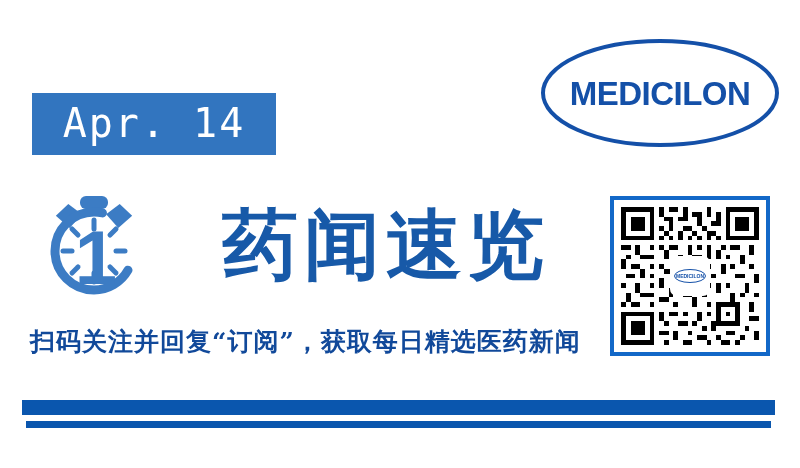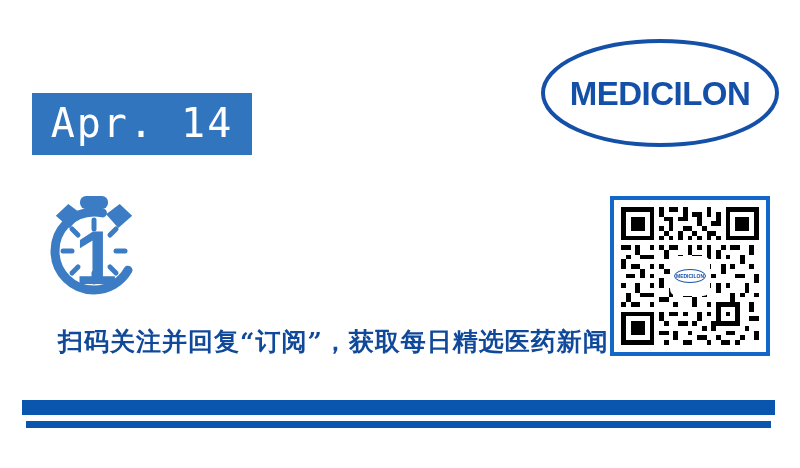--- a/index.html
+++ b/index.html
@@ -14,21 +14,21 @@
     background: #ffffff;
     overflow: hidden;
     font-family: "Liberation Sans", sans-serif;
   }
 
   
   .date-badge {
     position: absolute;
     left: 32px;
     top: 93px;
-    width: 220px;
+    width: 244px;
     height: 62px;
     background: #3275bf;
     display: flex;
     align-items: center;
     justify-content: center;
   }
   .date-badge-text {
     font-family: "DejaVu Sans Mono", "Liberation Mono", monospace;
     font-size: 40px;
     letter-spacing: 2px;
@@ -96,21 +96,20 @@
     position: absolute;
     left: 30px;
     top: 327px;
     font-family: "DejaVu Serif", "Liberation Serif", serif;
     font-weight: bold;
     font-size: 25px;
     color: #11499a;
     letter-spacing: 1px;
     line-height: 1.2;
     white-space: nowrap;
-    margin-left: 28px;
   }
 
   
   .qr-frame {
     position: absolute;
     left: 610px;
     top: 196px;
     width: 160px;
     height: 160px;
     border: 4px solid #1268c8;
@@ -198,20 +197,21 @@
         <line x1="78" y1="85" x2="72" y2="79"></line>
         <line x1="34" y1="85" x2="40" y2="79"></line>
         <line x1="34" y1="41" x2="40" y2="47"></line>
       </g>
 
       <text x="58" y="96" text-anchor="middle" font-family="Liberation Sans, sans-serif" font-weight="bold" font-size="76" fill="#3c7cc4">1</text>
     </svg>
   </div>
 
 
+  <div class="headline-cn">药闻速览</div>
 
   <div class="subtitle-cn">扫码关注并回复“订阅”，获取每日精选医药新闻</div>
 
   <div class="qr-frame">
     <div class="qr-inner">
       <svg viewBox="0 0 29 29" shape-rendering="crispEdges" aria-hidden="true">
         <rect width="29" height="29" fill="#ffffff"></rect>
         <g fill="#000000">
 
           <rect x="0" y="0" width="7" height="1"></rect>

